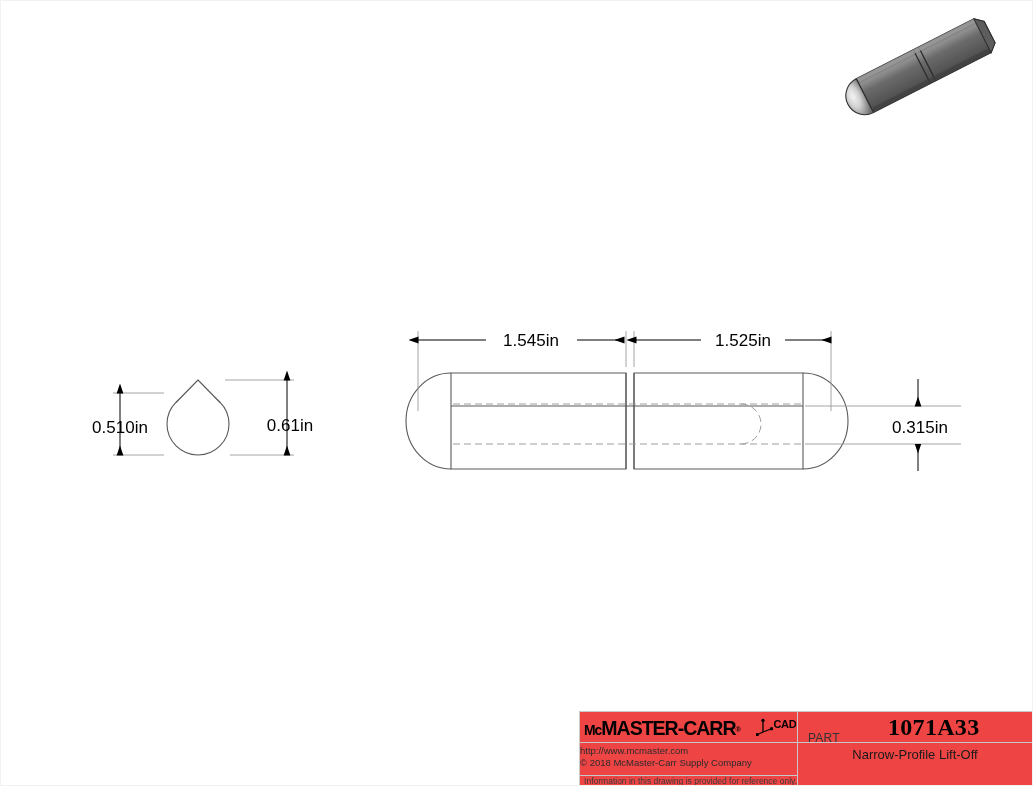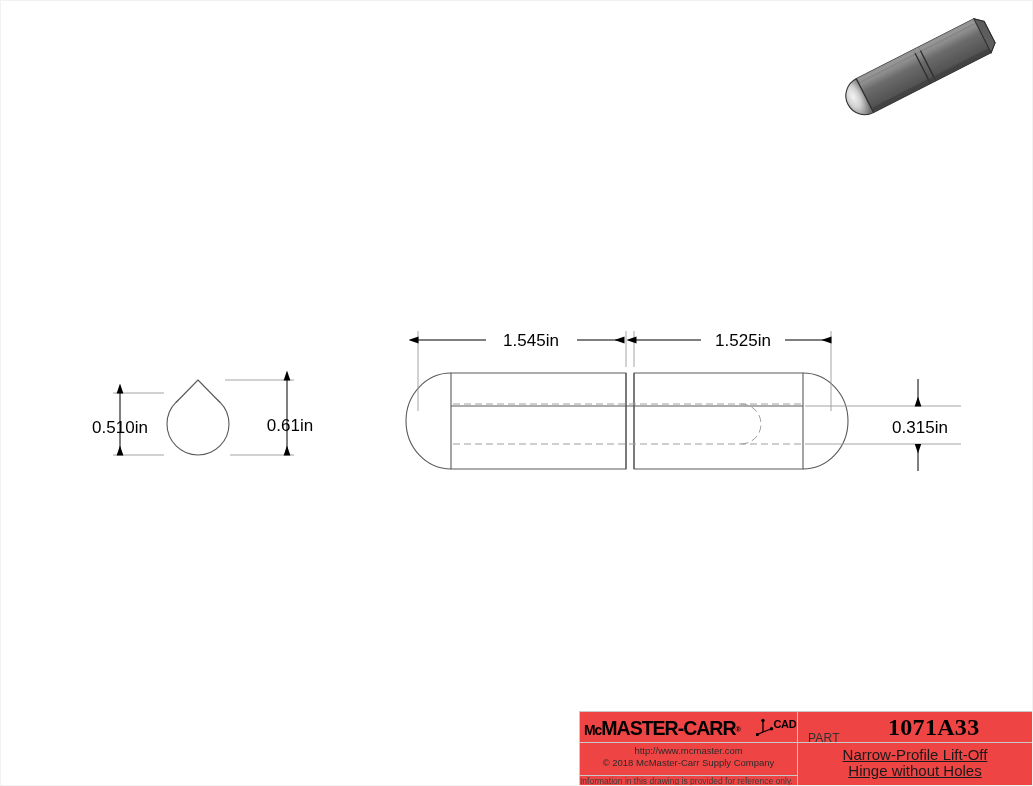--- a/index.html
+++ b/index.html
@@ -94,29 +94,29 @@
     font-weight: bold;
     letter-spacing: -0.4px;
     color: #000;
     margin-left: -2px;
     position: relative;
     top: -3px;
   }
   .tb-url-row {
     flex: 1;
     padding-top: 2px;
-    text-align: center;
+    text-align: left;
     font-size: 9.5px;
     color: #2b2b2b;
     line-height: 11.5px;
     overflow: hidden;
   }
   .tb-disclaimer {
     border-top: 1px solid #c8c8c8;
-    text-align: left;
+    text-align: right;
     font-size: 8.5px;
     color: #3a3a3a;
     line-height: 11px;
     height: 11px;
     overflow: hidden;
   }
   .tb-part-row {
     height: 31px;
     box-sizing: border-box;
     border-bottom: 1px solid #c8c8c8;
@@ -138,26 +138,25 @@
     font-weight: bold;
     color: #000000;
     letter-spacing: 0.3px;
     padding-left: 22px;
     line-height: 1;
     font-family: Liberation Serif, serif;
   }
   .tb-desc {
     flex: 1;
     text-align: center;
-    font-size: 15px;
+    font-size: 13px;
     color: #1a1a1a;
     line-height: 16px;
     padding-top: 4px;
     overflow: hidden;
-    text-decoration: underline;
   }
 </style>
 </head>
 <body>
 
 <div id="sheet">
 
   <svg id="drawing-canvas" viewBox="0 0 1033 786" xmlns="http://www.w3.org/2000/svg">
 
     <defs>
@@ -291,18 +290,17 @@
       <div class="tb-part-row">
         <div class="part-label">
           <div>PART</div>
           <div>NUMBER</div>
         </div>
         <div class="part-number">1071A33</div>
       </div>
 
       <div class="tb-desc">
         <div>Narrow-Profile Lift-Off</div>
-        <div>Hinge without Holes</div>
       </div>
     </div>
   </div>
 
 </div>
 
 </body></html>

